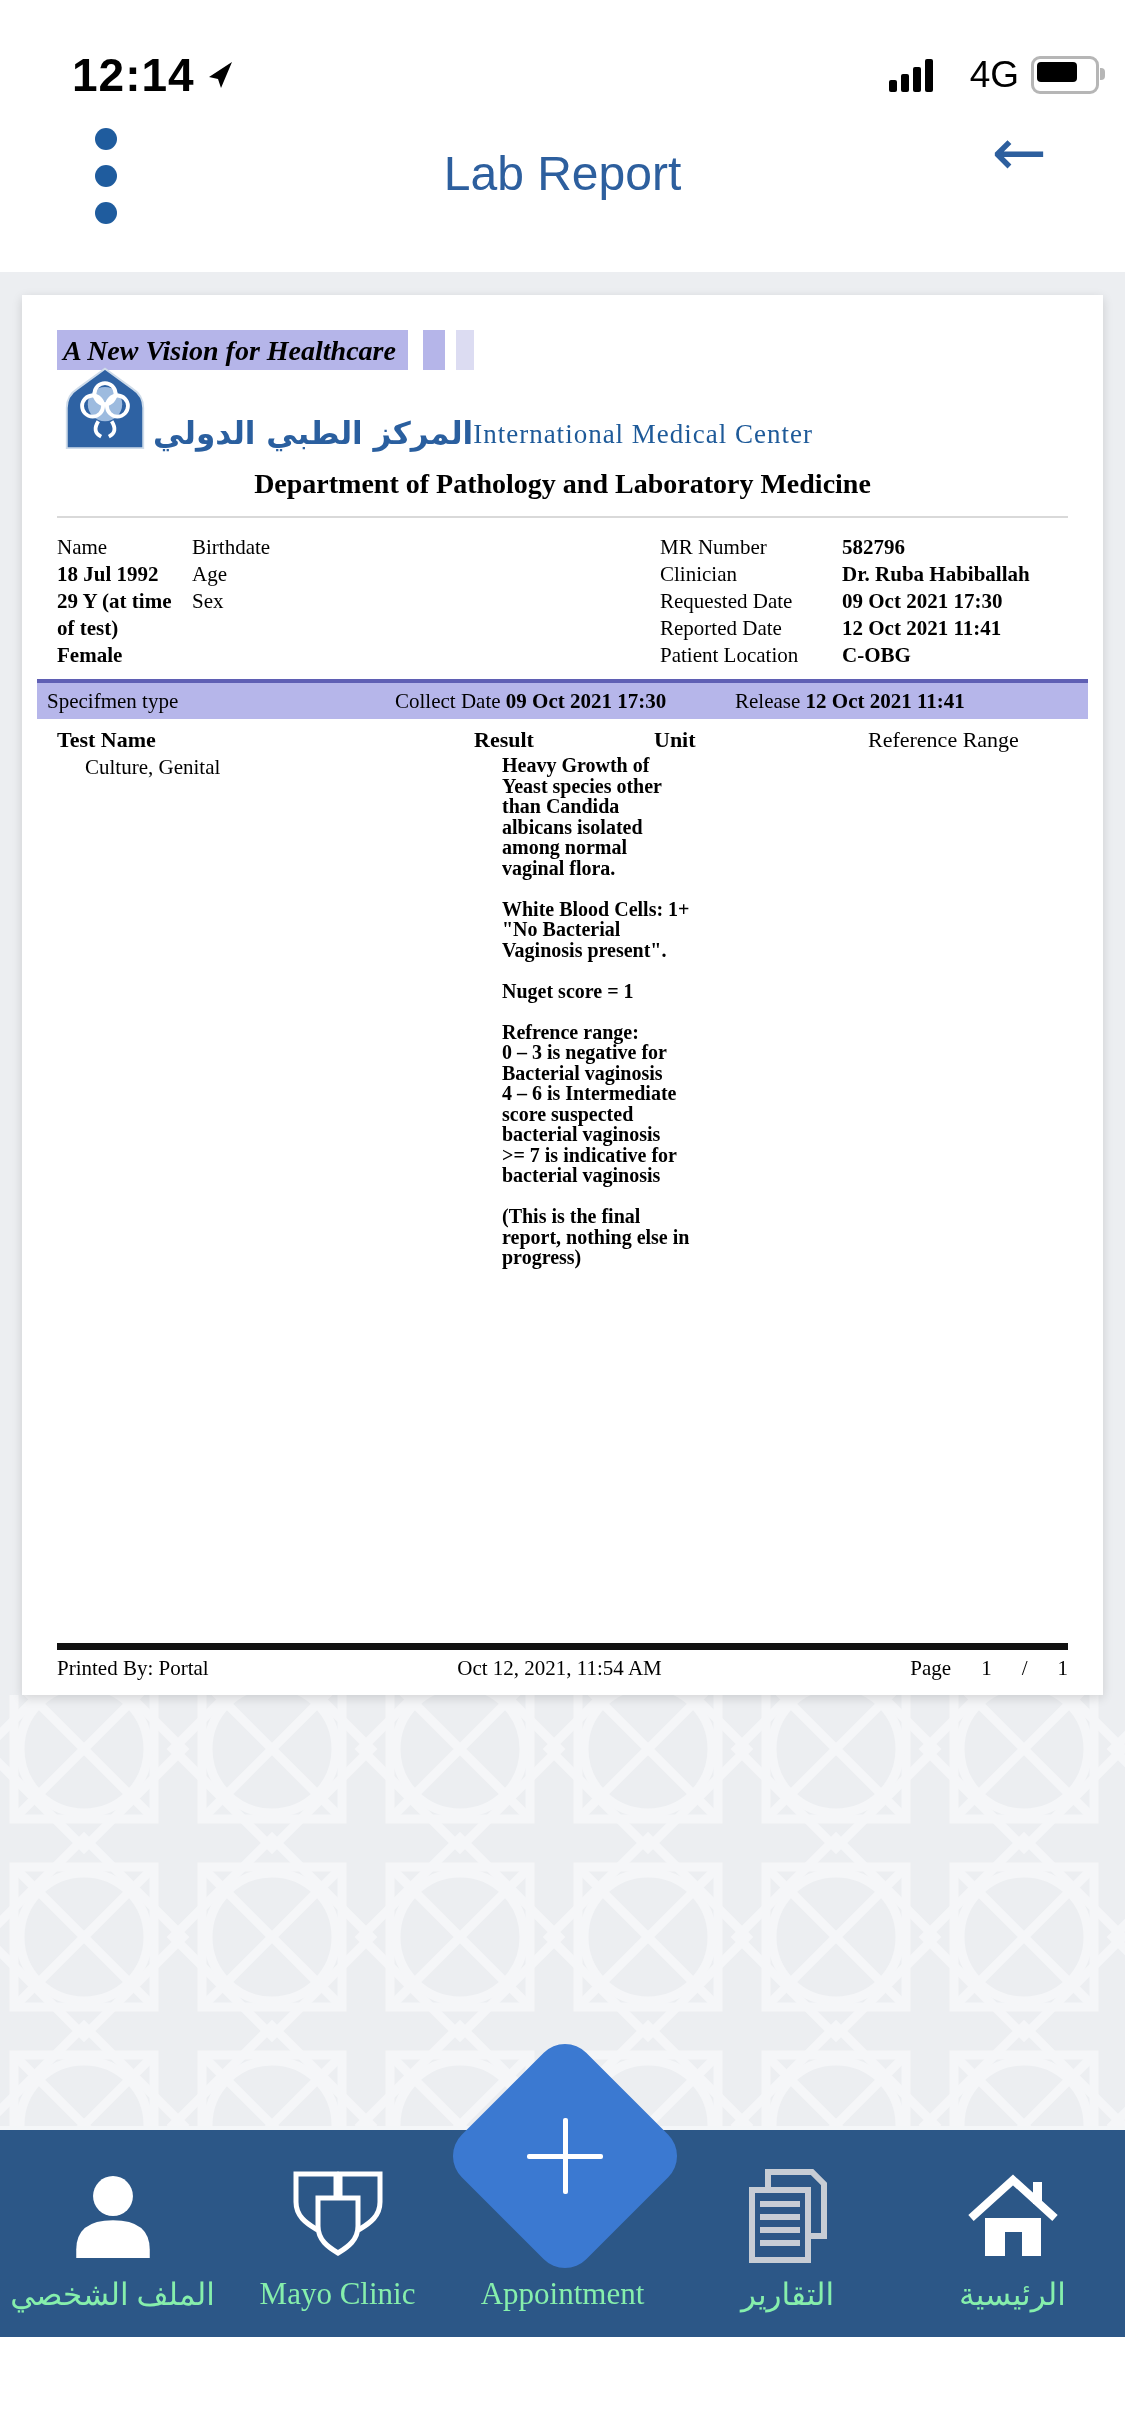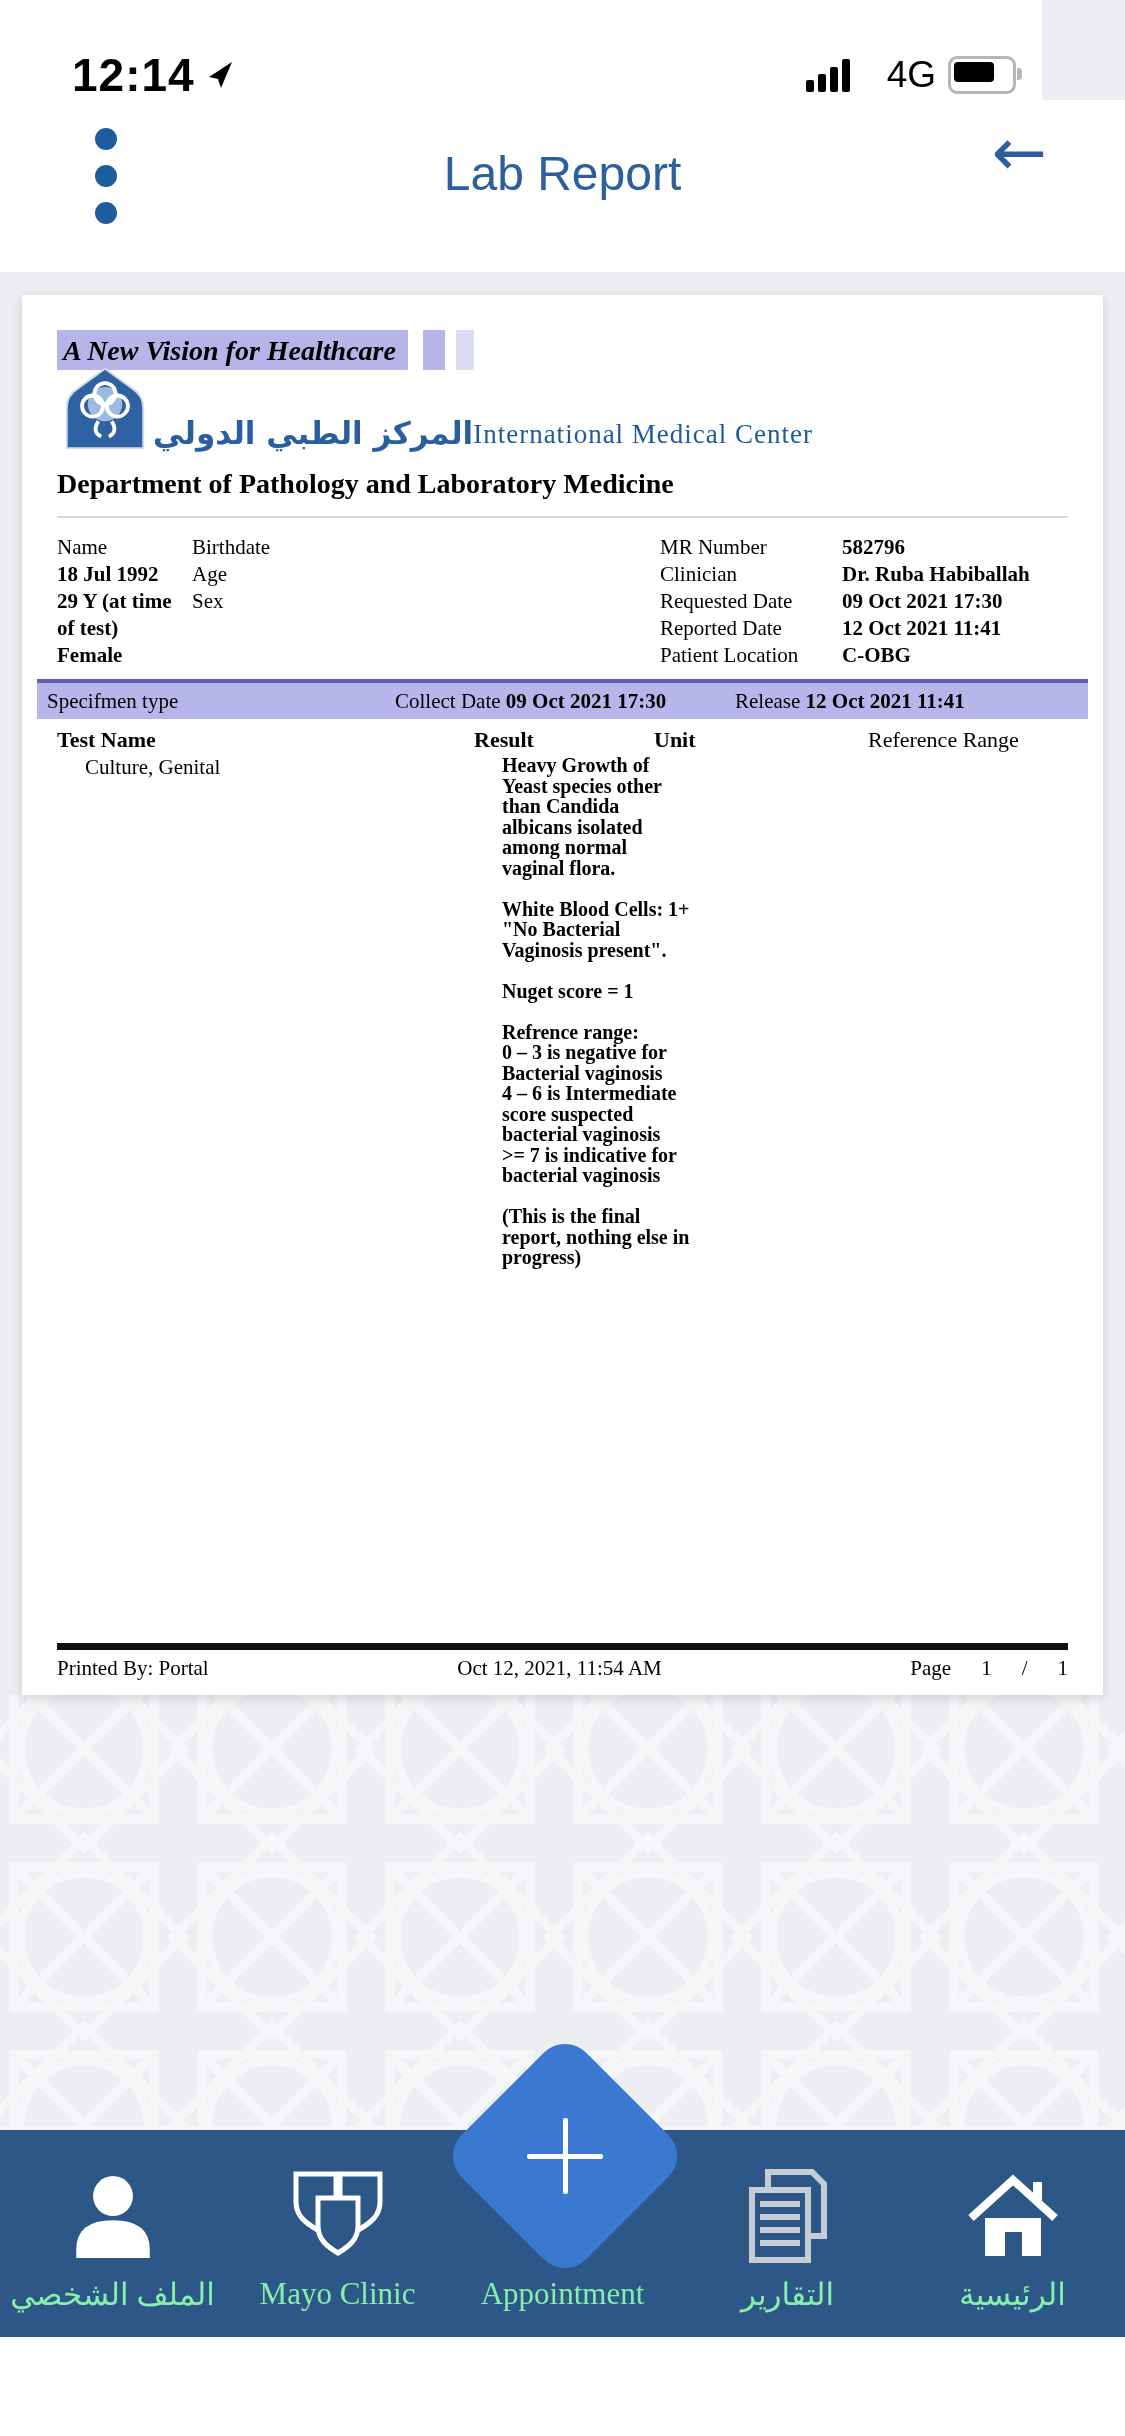--- a/index.html
+++ b/index.html
@@ -1,20 +1,20 @@
 <!DOCTYPE html>
 <html><head>
 <meta charset="utf-8">
 <style>
   html,body{margin:0;padding:0;background:#555;}
   .screen{position:relative;width:1125px;height:2436px;background:#eceef1;overflow:hidden;
           font-family:"Liberation Sans","DejaVu Sans",sans-serif;}
 
   
-  .statusbar{position:absolute;top:0;left:0;width:1042px;height:100px;background:#fff;}
+  .statusbar{position:absolute;top:0;left:0;width:1125px;height:100px;background:#fff;}
   .sb-time{position:absolute;left:72px;top:48px;font-size:46px;font-weight:700;color:#000;letter-spacing:1px;display:flex;align-items:center;gap:8px;}
   .sb-right{position:absolute;right:26px;top:52px;display:flex;align-items:center;gap:12px;}
   .sig{display:flex;align-items:flex-end;gap:4px;height:40px;padding-bottom:5px;}
   .sig i{display:block;width:8px;background:#000;border-radius:2px;}
   .sb-net{font-size:37px;color:#000;font-weight:400;margin-left:25px;}
   .batt{position:relative;width:62px;height:32px;border:3px solid #b6b6b6;border-radius:9px;}
   .batt .fill{position:absolute;left:3px;top:3px;width:40px;height:20px;background:#000;border-radius:4px;}
   .batt .tip{position:absolute;right:-9px;top:9px;width:5px;height:12px;background:#b6b6b6;border-radius:0 4px 4px 0;}
 
   
@@ -33,21 +33,21 @@
         display:flex;flex-direction:column;font-family:"Liberation Serif",serif;color:#000;}
   .tagline-row{display:flex;align-items:stretch;height:40px;}
   .tagline{background:#b5b5e9;font-weight:700;font-size:28px;padding:2px 12px 0 6px;display:flex;align-items:center;font-style:italic;}
   .tag-block1{width:22px;background:#b5b5e9;margin-left:15px;}
   .tag-block2{width:18px;background:#dcdcf2;margin-left:11px;}
 
   .logo{margin-top:-6px;display:flex;flex-direction:row;align-items:flex-end;}
   .logo-ar{font-family:"DejaVu Sans",sans-serif;font-size:31px;font-weight:700;color:#2a5f9f;margin-top:4px;line-height:1.1;}
   .logo-en{font-size:27px;color:#1e5a99;letter-spacing:1px;margin-top:2px;line-height:1.1;}
 
-  .dept-title{text-align:left;font-weight:700;font-size:28px;margin-top:18px;}
+  .dept-title{text-align:center;font-weight:700;font-size:28px;margin-top:18px;}
   .rule{border-top:2px solid #d9d9d9;margin-top:16px;}
 
   .patient-wrap{display:flex;margin-top:16px;font-size:21px;line-height:27px;}
   .pgrid{display:grid;grid-template-columns:135px auto;column-gap:0;}
   .pgrid.right{grid-template-columns:182px auto;}
   .patient-wrap .left{width:603px;}
   .patient-wrap .right{flex:1;}
   .pv{font-weight:700;}
 
   .spec-bar{margin:10px -20px 0;background:#b6b6ea;border-top:4px solid #5f5fb4;height:36px;

